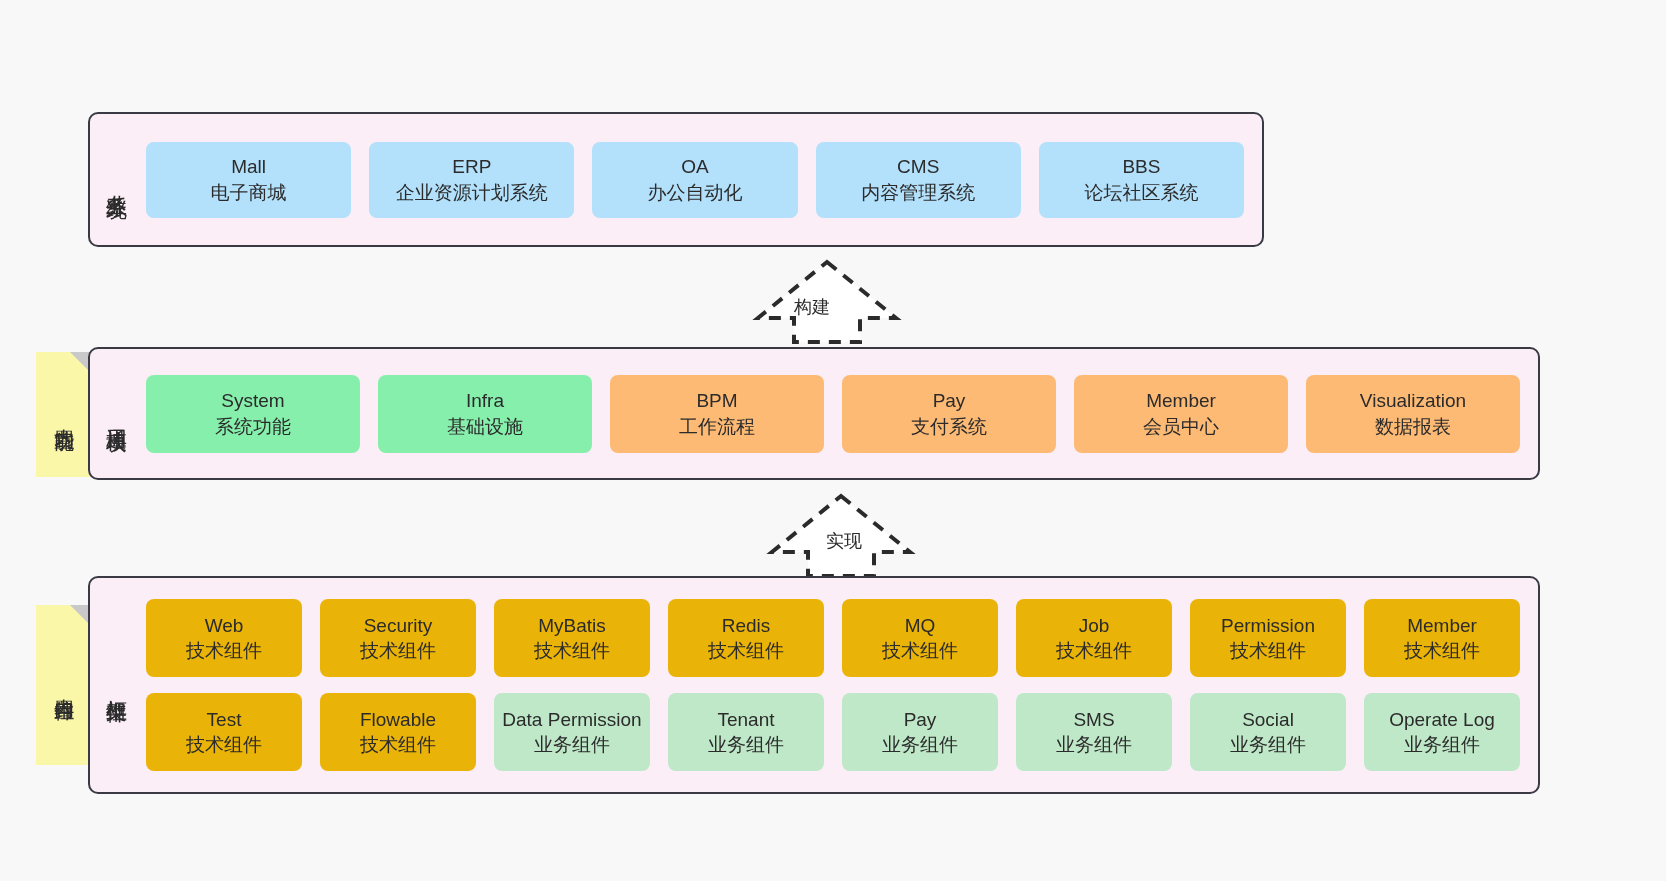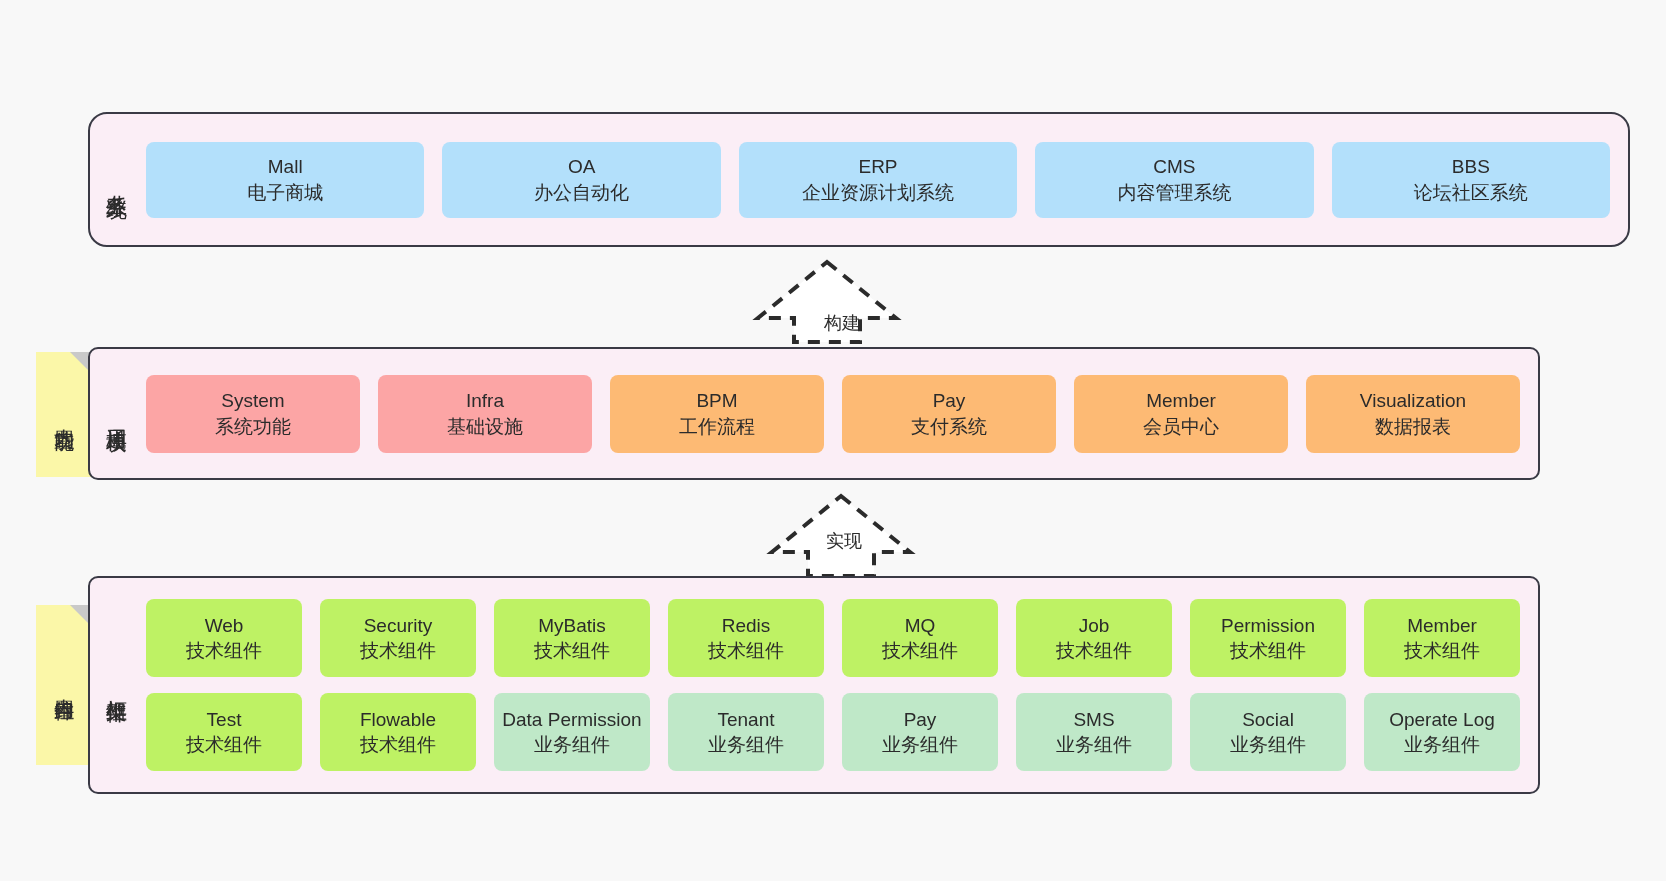--- a/index.html
+++ b/index.html
@@ -77,27 +77,27 @@
     font-size: 19px;
     line-height: 1.34;
     color: #2b2b2b;
     box-sizing: border-box;
     padding: 6px 4px;
   }
   .card .t-en { display: block; }
   .card .t-cn { display: block; }
 
   .card.blue       { background: #b3e0fb; }
-  .card.red        { background: #fca5a5; }
+  .card.red        { background: #86efac; }
   .card.pink       { background: #fdba74; }
-  .card.green      { background: #bef264; }
+  .card.green      { background: #eab308; }
   .card.greenlight { background: #bfe8c8; }
 
   
-  #layer-business  { left: 88px;  top: 112px; width: 1542px; height: 135px; border-radius: 19px; }
+  #layer-business  { left: 88px;  top: 112px; width: 1176px; height: 135px; }
   #layer-business .row { height: 76px; }
 
   #layer-common    { left: 88px;  top: 347px; width: 1452px; height: 133px; }
   #layer-common .row { height: 78px; }
 
   #layer-framework { left: 88px;  top: 576px; width: 1452px; height: 218px; }
   #layer-framework .row { height: 78px; }
 
   
   .note {
@@ -135,44 +135,44 @@
   }
   .arrow svg { display: block; overflow: visible; }
   .arrow-label {
     position: absolute;
     font-size: 18px;
     color: #2b2b2b;
     background: transparent;
     white-space: nowrap;
   }
   #arrow-build  { left: 756px; top: 260px; width: 142px; height: 84px; }
-  #arrow-build .arrow-label  { left: 68px; top: 35px; margin-top: 16px; }
+  #arrow-build .arrow-label  { left: 38px; top: 35px; }
   #arrow-impl   { left: 770px; top: 494px; width: 142px; height: 84px; }
   #arrow-impl .arrow-label   { left: 56px; top: 35px; text-align: right; }
 </style>
 </head>
 <body>
 
 <div class="canvas">
 
   <div class="layer" id="layer-business">
     <div class="layer-caption">业务系统</div>
     <div class="layer-body">
       <div class="row">
         <div class="card blue">
           <span class="t-en">Mall</span>
           <span class="t-cn">电子商城</span>
         </div>
         <div class="card blue">
+          <span class="t-en">ERP</span>
+          <span class="t-cn">企业资源计划系统</span>
+        </div>
+        <div class="card blue">
           <span class="t-en">OA</span>
           <span class="t-cn">办公自动化</span>
-        </div>
-        <div class="card blue">
-          <span class="t-en">ERP</span>
-          <span class="t-cn">企业资源计划系统</span>
         </div>
         <div class="card blue">
           <span class="t-en">CMS</span>
           <span class="t-cn">内容管理系统</span>
         </div>
         <div class="card blue">
           <span class="t-en">BBS</span>
           <span class="t-cn">论坛社区系统</span>
         </div>
       </div>

